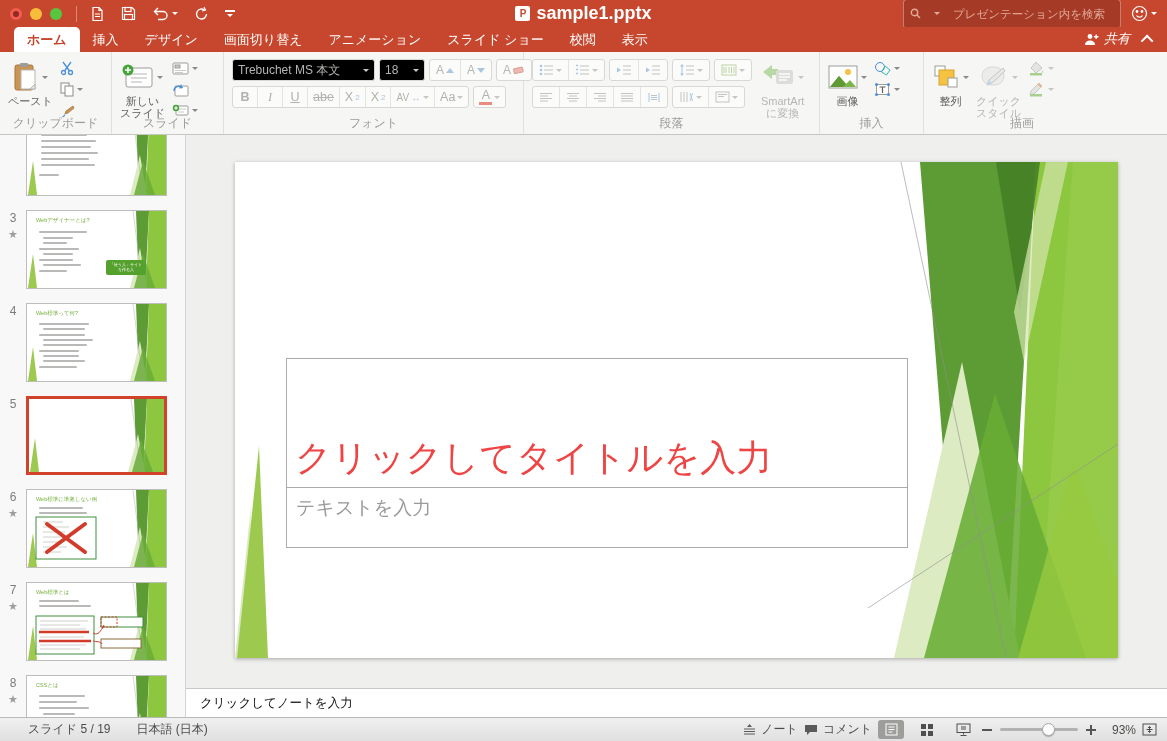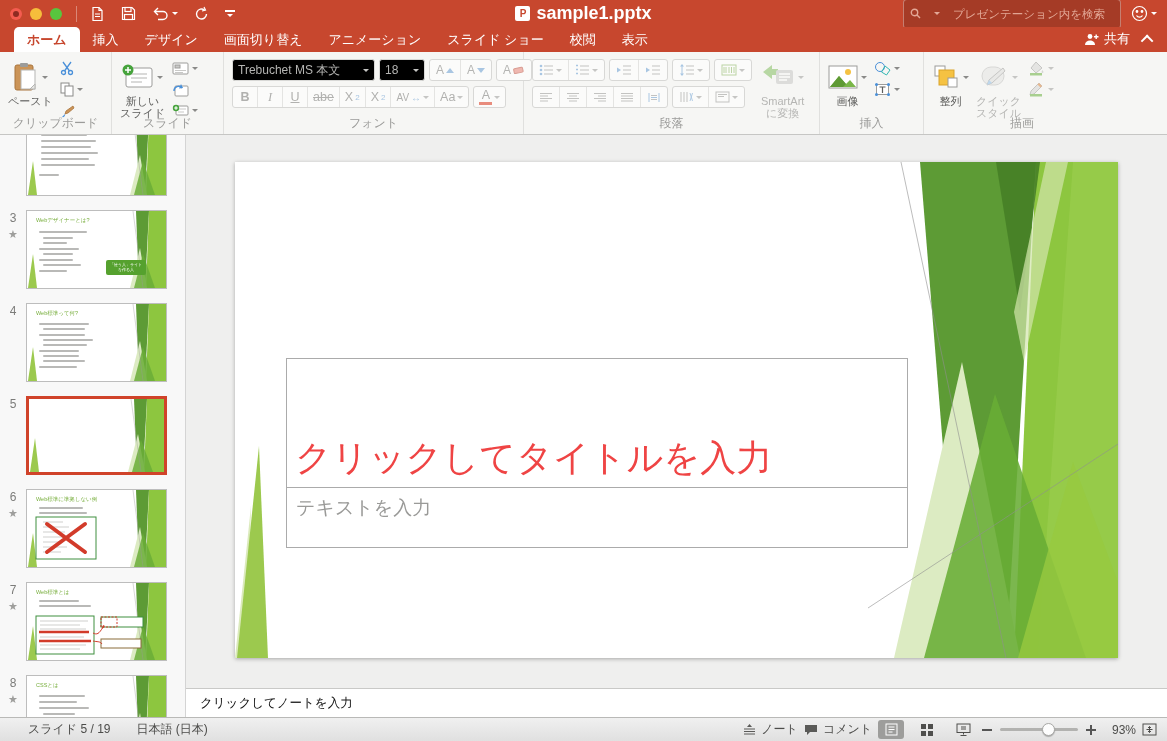--- a/index.html
+++ b/index.html
@@ -24,21 +24,21 @@
   .searchbox { width:218px; height:30px; background:rgba(0,0,0,.17); border:1px solid rgba(255,255,255,.35); border-radius:4px; display:flex; align-items:center; padding:0 6px; gap:13px;justify-content:flex-end; }
   .searchbox input { flex:1; background:transparent; border:none; outline:none; font-size:11.5px; color:#fff; font-family:inherit; }
   .searchbox input::placeholder { color:#e3a897; }
   .caret { width:0; height:0; border-left:3.5px solid transparent; border-right:3.5px solid transparent; border-top:4px solid currentColor; display:inline-block; }
   .caret.sm { border-left-width:3px; border-right-width:3px; border-top-width:3.5px; }
 
   
   .tabrow { height:25px; background:#c7472e; display:flex; align-items:flex-end; padding:0 0 0 14px; position:relative; }
   .tab { height:25px; display:flex; align-items:center; padding:0 13px; font-size:13px; color:#fff; cursor:default; }
   .tab.active { background:#ffffff; color:#c7472e; border-radius:5px 5px 0 0; font-weight:bold; }
-  .tabrow-right { margin-left:auto; display:flex; align-items:center; gap:14px; padding:0 14px 4px 0; color:#fff; }
+  .tabrow-right { margin-left:auto; display:flex; align-items:center; gap:14px; padding:0 14px 4px 0; color:#fff;font-style:italic; }
   .share { display:flex; align-items:center; gap:5px; font-size:13px; color:#fff; }
   .chev-up { width:9px; height:9px; border-left:2px solid #fff; border-top:2px solid #fff; transform:rotate(45deg) translateY(2px); }
 
   
   .ribbon { height:83px; background:#f6f6f4; border-bottom:1px solid #c6c6c4; display:flex; }
   .rgroup { position:relative; padding:7px 8px 15px; display:flex; gap:7px; align-items:flex-start; border-right:1px solid #e0e0de; }
   .glabel { position:absolute; bottom:2px; left:0; right:0; text-align:center; font-size:12px; color:#9b9b99; }
   .bigbtn { display:flex; flex-direction:column; align-items:center; font-size:11px; color:#5d5d5b; line-height:12px; text-align:center; }
   .bigbtn.disabled { color:#b5b5b3; }
   .icnrow { display:flex; align-items:center; gap:3px; height:36px; }

